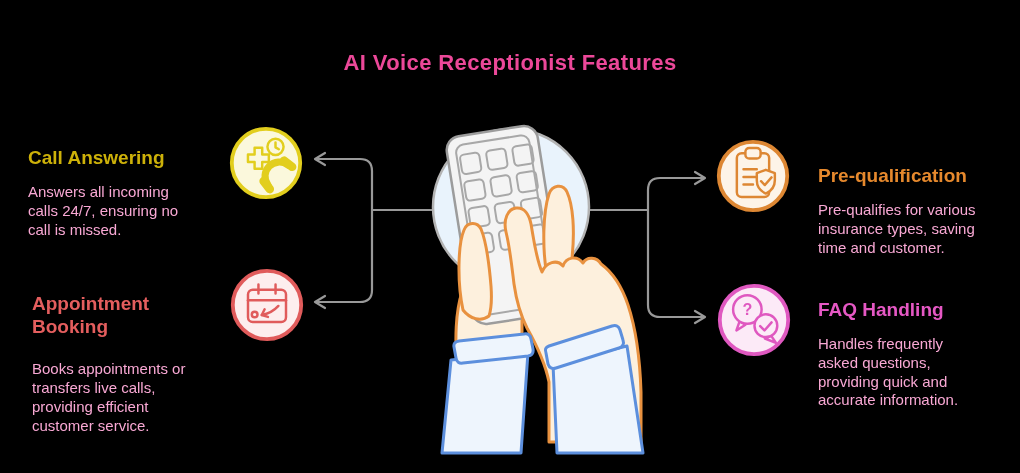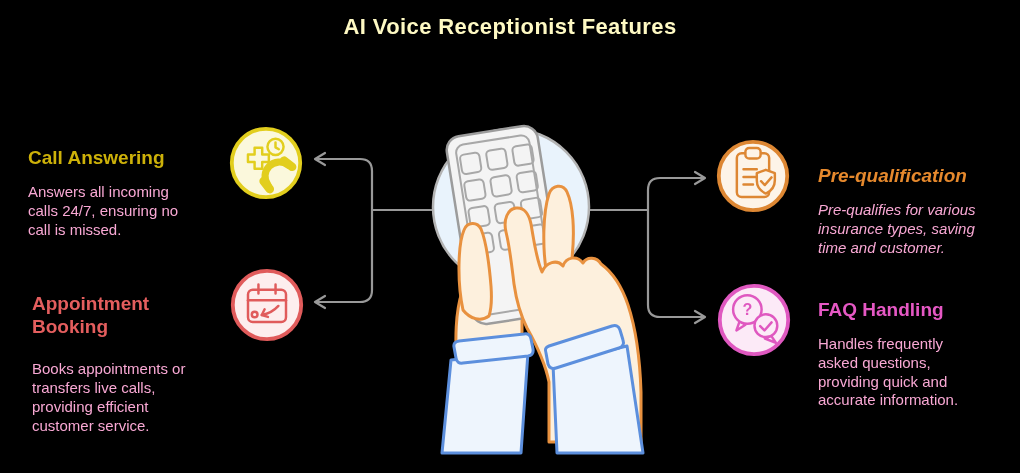--- a/index.html
+++ b/index.html
@@ -49,21 +49,21 @@
                stroke-linecap:round; stroke-linejoin:round; }
   .hl-circle { fill:#e9f3fc; stroke:#b3b3b3; stroke-width:2.5; }
   .phone-body { fill:#f4f4f4; stroke:#9c9c9c; stroke-width:2.5; }
   .phone-line { fill:none; stroke:#a8a8a8; stroke-width:2; }
   .hand   { fill:#fdf0dd; stroke:#e8913f; stroke-width:3; stroke-linejoin:round; stroke-linecap:round; }
   .sleeve { fill:#eef5fd; stroke:#5c8fdd; stroke-width:3; stroke-linejoin:round; }
 </style>
 </head>
 <body>
 
-<div class="page-title" style="color: #fef9c3;">AI Voice Receptionist Features</div>
+<div class="page-title" style="color: #ec4899; margin-top: 36px;">AI Voice Receptionist Features</div>
 
 <svg class="scene" viewBox="0 0 1020 473" aria-hidden="true">
 
   <g>
     <path class="connector" d="M433,210 L372,210"></path>
     <path class="connector" d="M372,210 L372,171 Q372,159 360,159 L316,159 M325,153 L315,159 L325,165"></path>
     <path class="connector" d="M372,210 L372,290 Q372,302 360,302 L316,302 M325,296 L315,302 L325,308"></path>
   </g>
 
   <g>
@@ -118,21 +118,21 @@
 
 <div class="feature align-right gap-lg" style="left: 32px; top: 292px; width: 175px; --accent: #e45e5e; --icon-stroke: #e05b5b; --icon-fill: #fdeeee;">
   <h2 class="feature-title">Appointment
 Booking</h2>
   <p class="feature-desc">Books appointments or
 transfers live calls,
 providing efficient
 customer service.</p>
 </div>
 
-<div class="feature align-left" style="left: 818px; top: 164px; width: 185px; font-style: italic; --accent: #e6892d; --icon-stroke: #dd8733; --icon-fill: #fdf4e8;">
+<div class="feature align-left" style="left: 818px; top: 164px; width: 185px; --accent: #e6892d; --icon-stroke: #dd8733; --icon-fill: #fdf4e8;">
   <h2 class="feature-title">Pre-qualification</h2>
   <p class="feature-desc">Pre-qualifies for various
 insurance types, saving
 time and customer.</p>
 </div>
 
 <div class="feature align-left" style="left: 818px; top: 298px; width: 180px; --accent: #e558c4; --icon-stroke: #df58c0; --icon-fill: #fceaf7;">
   <h2 class="feature-title">FAQ Handling</h2>
   <p class="feature-desc">Handles frequently
 asked questions,

